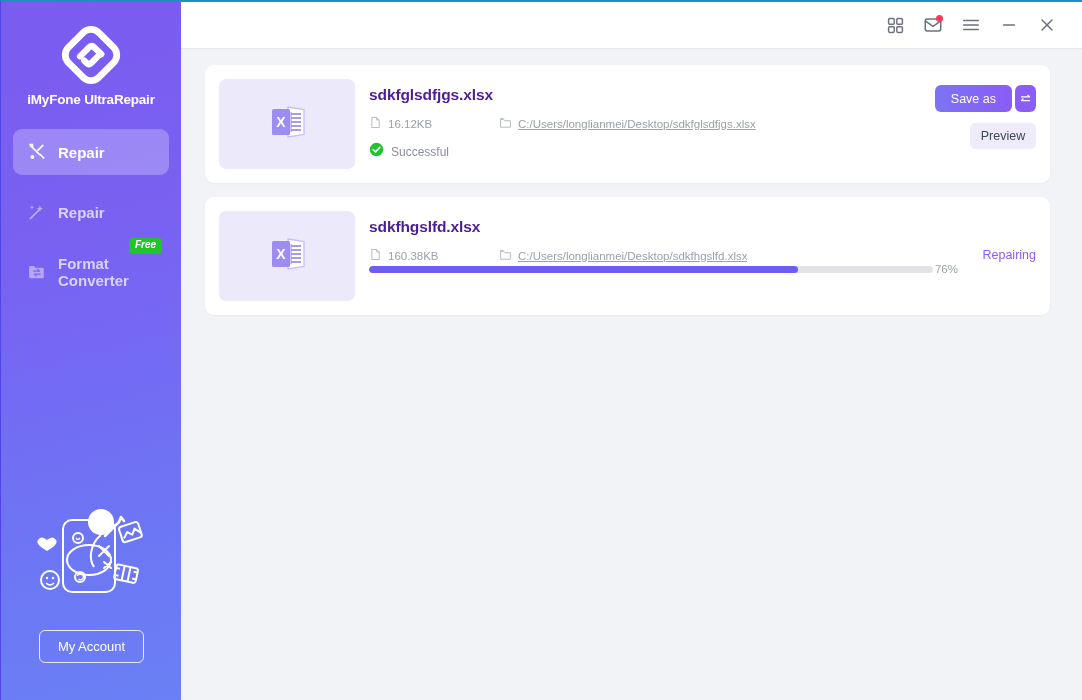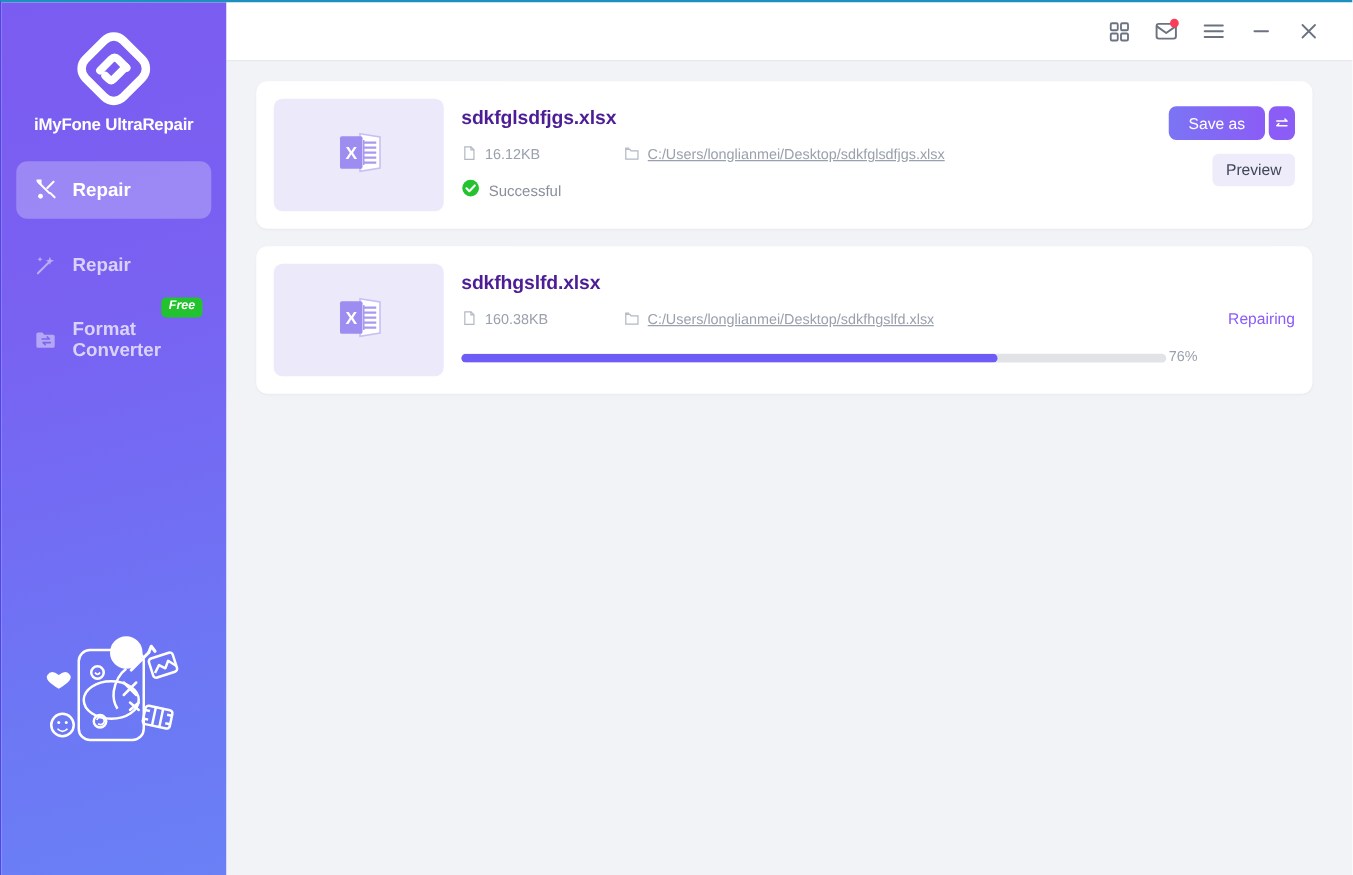--- a/index.html
+++ b/index.html
@@ -98,21 +98,21 @@
     display: flex; align-items: center; margin-top: 12px;
     font-size: 11.5px; color: #9aa0ac;
   }
   .meta-size { display: flex; align-items: center; gap: 6px; width: 130px; flex: 0 0 130px; }
   .meta-path { display: flex; align-items: center; gap: 6px; min-width:0; }
   .meta-path span { white-space: nowrap; overflow: hidden; text-overflow: ellipsis; text-decoration: underline; }
 
   .status-row { display: flex; align-items: center; gap: 7px; margin-top: 11px; }
   .status-text { font-size: 12px; color: #8a8f9b; }
 
-  .progress-row { display: flex; align-items: center; gap: 2px; margin-top: 16px; padding-right: 78px; justify-content: flex-end;}
+  .progress-row { display: flex; align-items: center; gap: 2px; padding-right: 78px; justify-content: flex-end;}
   .progress-track {
     flex: 1; height: 7px; border-radius: 4px; background: #e2e3e6; position: relative; overflow: hidden;
   }
   .progress-fill { height: 100%; border-radius: 4px; background: #6d5cf5; }
   .progress-pct { font-size: 11.5px; color: #9aa0ac; flex: 0 0 auto; }
 
   .actions { position: absolute; right: 0px; top: 6px; width: 150px; }
   .saveas-group { display: flex; justify-content: flex-end; gap: 3px; }
   .btn-saveas {
     height: 27px; padding: 0 16px; border: none; border-radius: 6px;
@@ -230,20 +230,21 @@
           <rect x="94" y="22" width="20" height="16" rx="2.5"></rect>
           <path d="M96 34 l5 -5 l4 4 l4 -5 l5 6"></path>
         </g>
         <g transform="rotate(12 98 72)">
           <rect x="88" y="64" width="22" height="15" rx="2.5"></rect>
           <path d="M88 68 h4 M88 75 h4 M106 68 h4 M106 75 h4 M96 64 v15 M102 64 v15"></path>
         </g>
       </svg>
     </div>
 
+    <button class="my-account-btn">My Account</button>
   </div>
 
   <div class="right">
 
     <div class="titlebar">
 
       <div class="tb-btn">
         <svg viewBox="0 0 22 22" width="19" height="19" fill="none" stroke="#6b7280" stroke-width="1.7">
           <rect x="3" y="3" width="6.5" height="6.5" rx="1.2"></rect>
           <rect x="12.5" y="3" width="6.5" height="6.5" rx="1.2"></rect>

